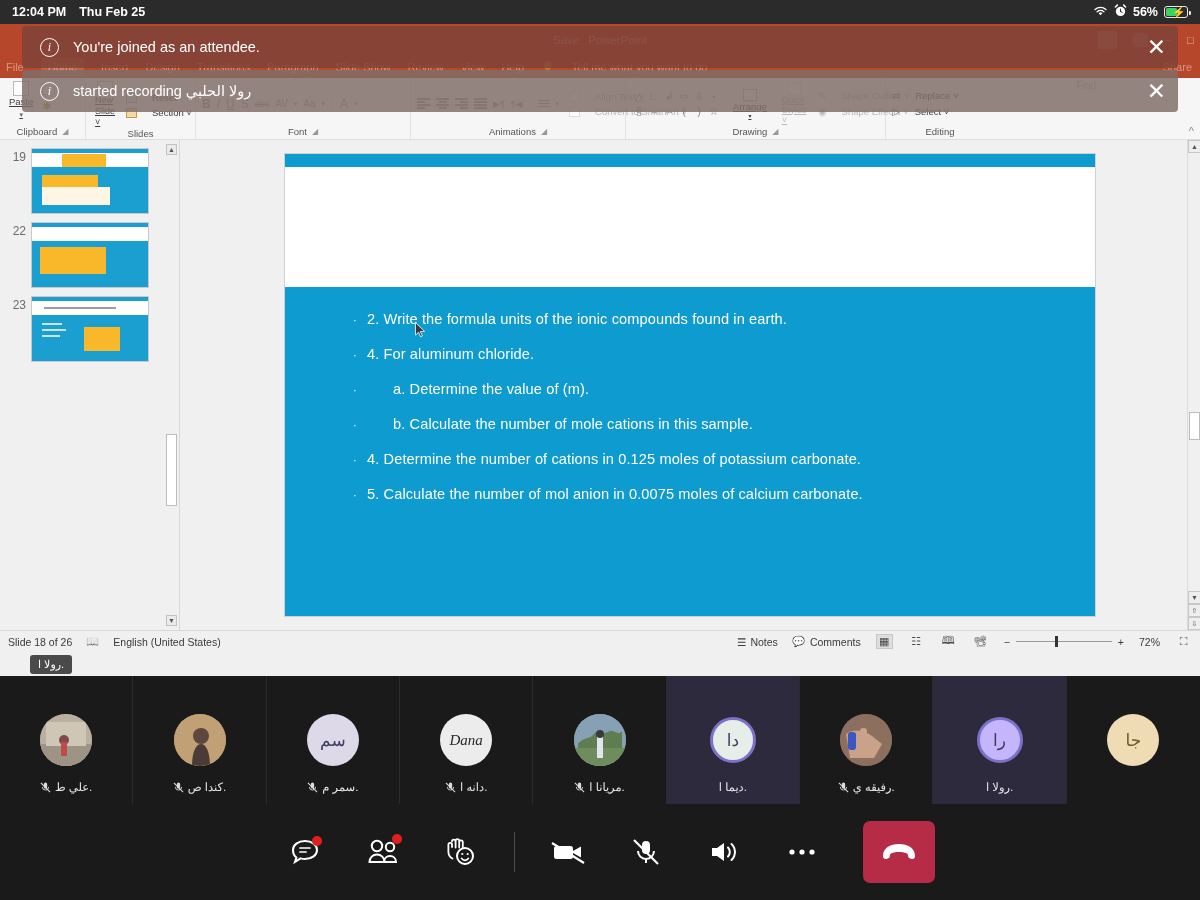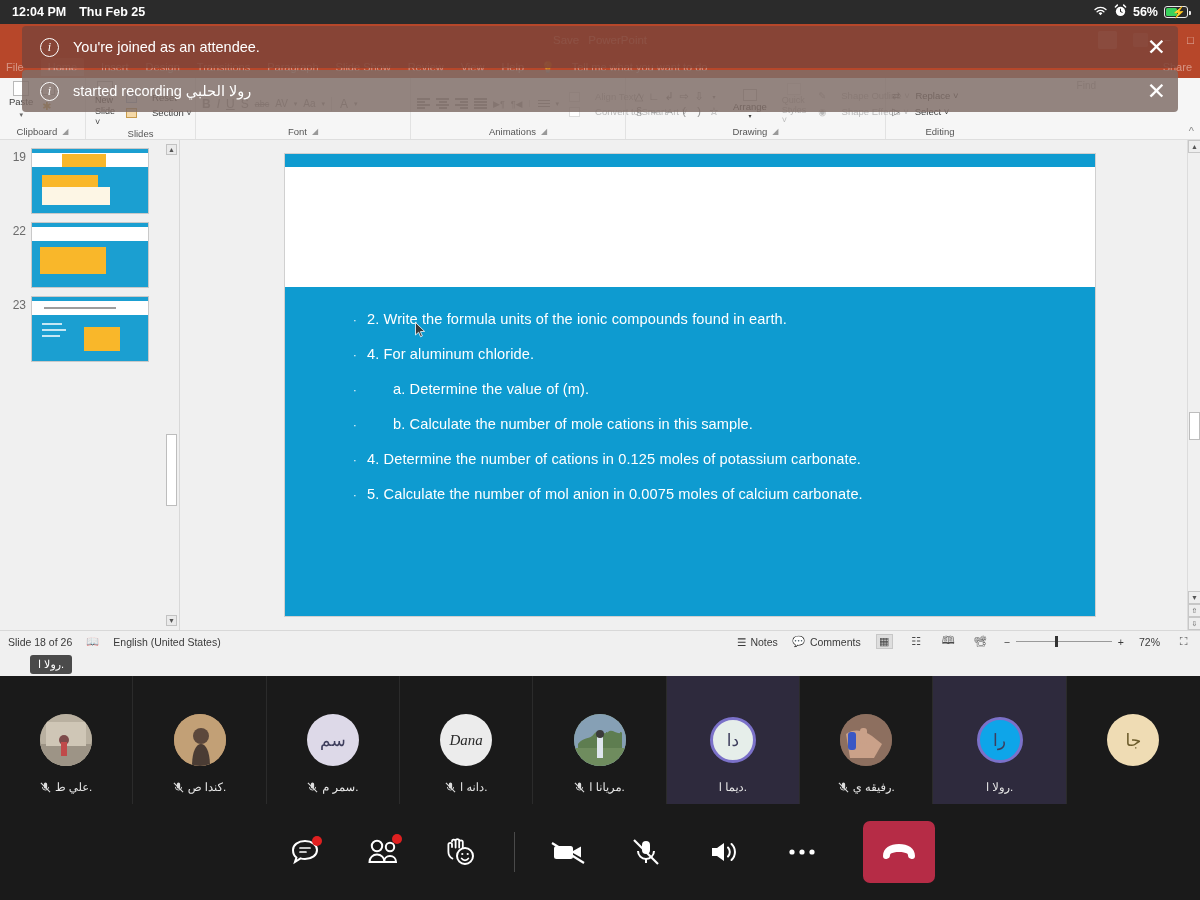--- a/index.html
+++ b/index.html
@@ -61,21 +61,21 @@
     display: flex; flex-direction: column; justify-content: space-between;
     border-right: 1px solid #e2e2e2; padding: 3px 6px 0;
     position: relative;
   }
   .rgroup-body { display: flex; align-items: center; gap: 4px; flex: 1; }
   .rgroup-label {
     font-size: 9.5px; color: #555; text-align: center; padding-bottom: 2px;
     display: flex; align-items: center; justify-content: center; gap: 5px;
   }
   .rlaunch { font-size: 8px; color: #999; }
-  .rbtn { display: flex; flex-direction: column; align-items: center; font-size: 9.5px; color: #3d3d3d; padding: 0 3px; }
+  .rbtn { display: flex; flex-direction: column; align-items: center; font-size: 9.5px; color: #3d3d3d; padding: 0 3px; text-decoration: underline; }
   .rbtn .glyph { font-size: 13px; line-height: 15px; color: #666; }
   .rbtn-inline { display: flex; align-items: flex-end; gap: 15px; font-size: 9.5px; color: #3d3d3d; white-space: nowrap; }
   .sq { width: 13px; height: 12px; border: 1px solid #b9b9b9; background: #fff; display: inline-block; }
   .sq.blue { background: #dfe9f5; border-color: #9ab3d0; }
   .sq.orange { background: #f5d9a8; border-color: #c89b4c; }
   .font-row { display: flex; align-items: center; gap: 6px; color: #9b9b9b; font-size: 12px; }
   .para-row { display: flex; align-items: center; gap: 6px; color: #9b9b9b; font-size: 12px; }
   .align-ico { display: inline-flex; flex-direction: column; gap: 1.5px; }
   .align-ico i { display: block; height: 1.4px; background: #9b9b9b; }
   .shape-grid { display: grid; grid-template-columns: repeat(6, 14px); grid-auto-rows: 14px; gap: 1px; color: #8e8e8e; font-size: 11px; align-items: center; justify-items: center; }
@@ -694,21 +694,21 @@
           <svg class="mute-ico" viewBox="0 0 12 12">
               <path d="M4.2 2.4a1.8 1.8 0 013.6 0v3a1.8 1.8 0 01-3.6 0z" fill="#ddd"></path>
               <path d="M2.6 5.4a3.4 3.4 0 006.8 0" stroke="#ddd" stroke-width="1" fill="none"></path>
               <path d="M1 1l10 10" stroke="#ddd" stroke-width="1.2"></path>
             </svg>
           <span>رفيقه ي.</span>
         </div>
       </div>
 
       <div class="ptile speaking">
-        <div class="pavatar ring" style="background:#0ea5e9">
+        <div class="pavatar ring" style="background:#c4b5fd">
           <span>را</span>
         </div>
         <div class="pname">
           <span>رولا ا.</span>
         </div>
       </div>
 
       <div class="ptile" style="border-right:none">
         <div class="pavatar" style="background:#efdcb4;color:#6a5a2a">
           <span>جا</span>

